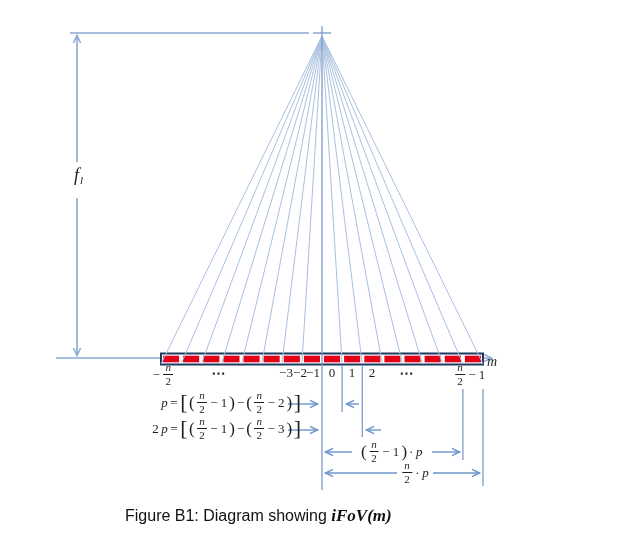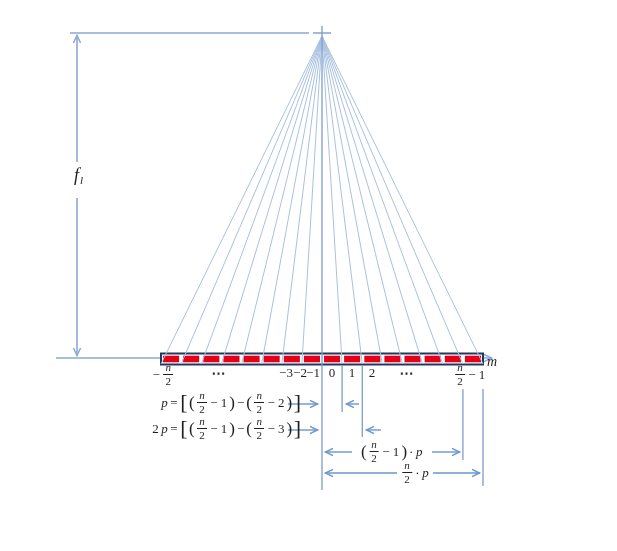--- a/index.html
+++ b/index.html
@@ -228,14 +228,17 @@
 
   <span class="eq" style="left:415px;top:459px;transform:translateX(-50%);">
       <span class="frac">
         <span class="num">n</span>
         <span class="den">2</span>
       </span>
       <span class="tx">·</span>
       <span class="it">p</span>
     </span>
 
+  <div id="caption">
+    <span>Figure B1: Diagram showing </span><span class="math">iFoV(m)</span>
+  </div>
 
 </div>
 
 </body></html>

